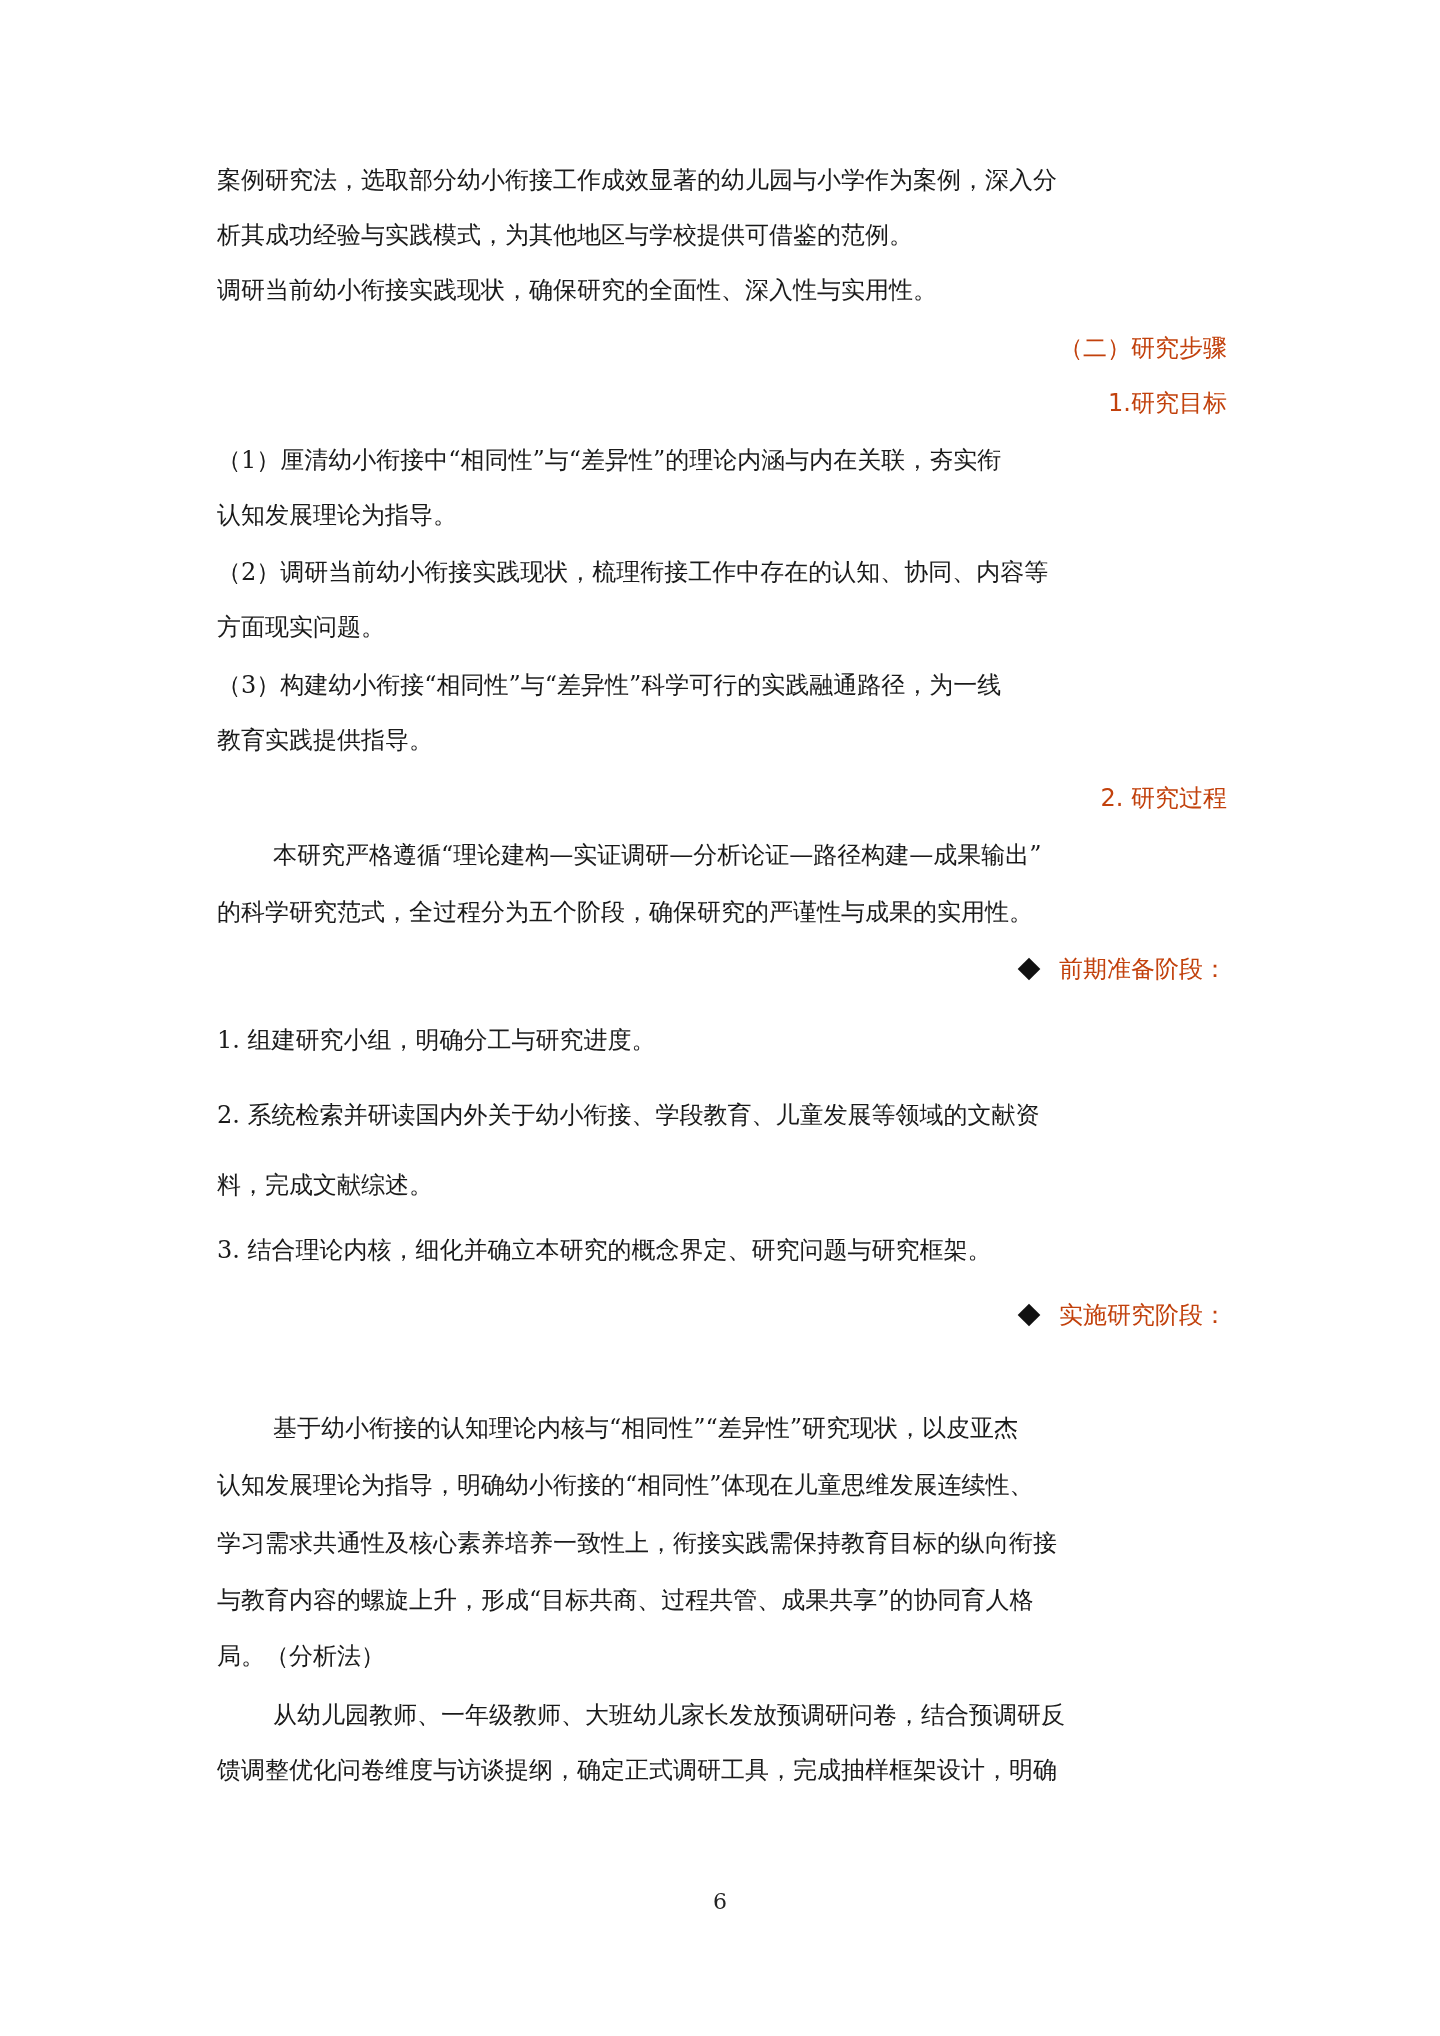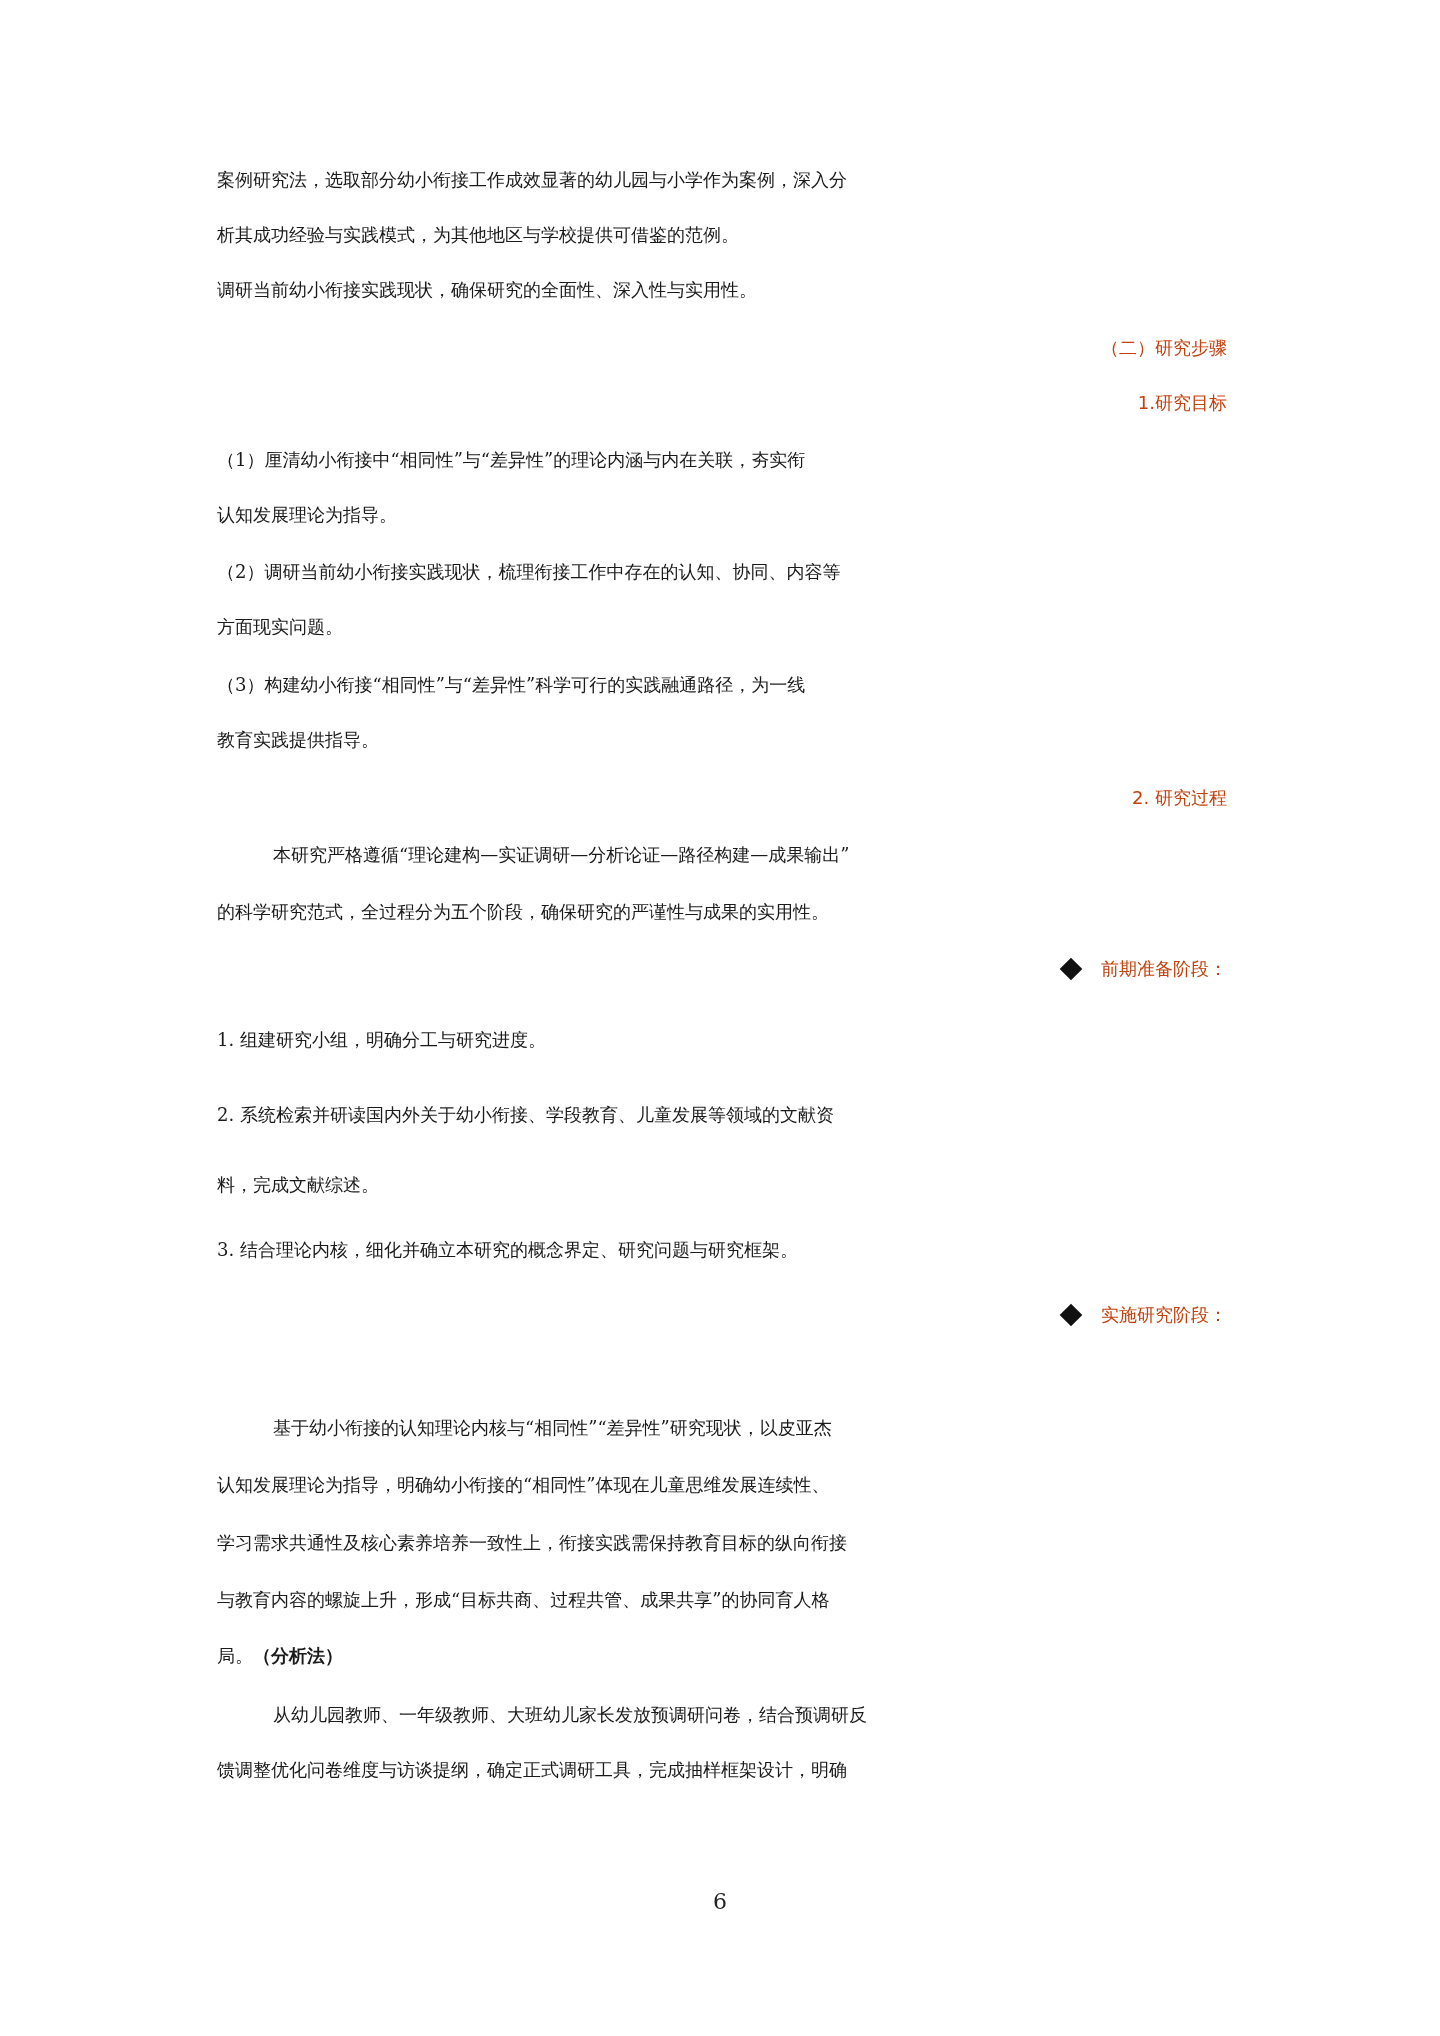--- a/index.html
+++ b/index.html
@@ -1,27 +1,27 @@
 <!DOCTYPE html>
 <html><head>
 <meta charset="utf-8">
 <style>
   html, body { margin: 0; padding: 0; background: #ffffff; }
   body { width: 1440px; height: 2036px; position: relative; overflow: hidden;
          font-family: "DejaVu Serif", "Liberation Serif", serif; color: #1a1a1a; }
   .page { position: absolute; left: 0; top: 0; width: 1440px; height: 2036px; }
-  .line { position: absolute; left: 217px; width: 1010px; font-size: 18px; line-height: 40px;
+  .line { position: absolute; left: 217px; width: 1010px; font-size: 24px; line-height: 40px;
           white-space: nowrap; letter-spacing: 0px; }
   .indent { left: 273px; width: 955px; }
   .bold { font-family: "DejaVu Sans", "Liberation Sans", sans-serif; font-weight: normal; color: #c2410c; text-align: right; }
   .diamond { display: inline-block; width: 16px; height: 16px; background: #111;
              transform: rotate(45deg); margin: 0 22px 3px 8px; vertical-align: middle; }
   .pagenum { position: absolute; left: 0; width: 1440px; text-align: center; top: 1887px;
              font-size: 22px; line-height: 30px; font-family: "DejaVu Serif", serif; color: #222; }
-  .b { font-family: "DejaVu Sans", "Liberation Sans", sans-serif; font-weight: bold; }
+  .b { font-family: "DejaVu Sans", "Liberation Sans", sans-serif; font-weight: normal; }
 </style>
 </head>
 <body>
 
 <div class="page">
 
   <div class="line" style="top:160px">案例研究法，选取部分幼小衔接工作成效显著的幼儿园与小学作为案例，深入分</div>
   <div class="line" style="top:215px">析其成功经验与实践模式，为其他地区与学校提供可借鉴的范例。</div>
   <div class="line" style="top:270px">调研当前幼小衔接实践现状，确保研究的全面性、深入性与实用性。</div>
 

